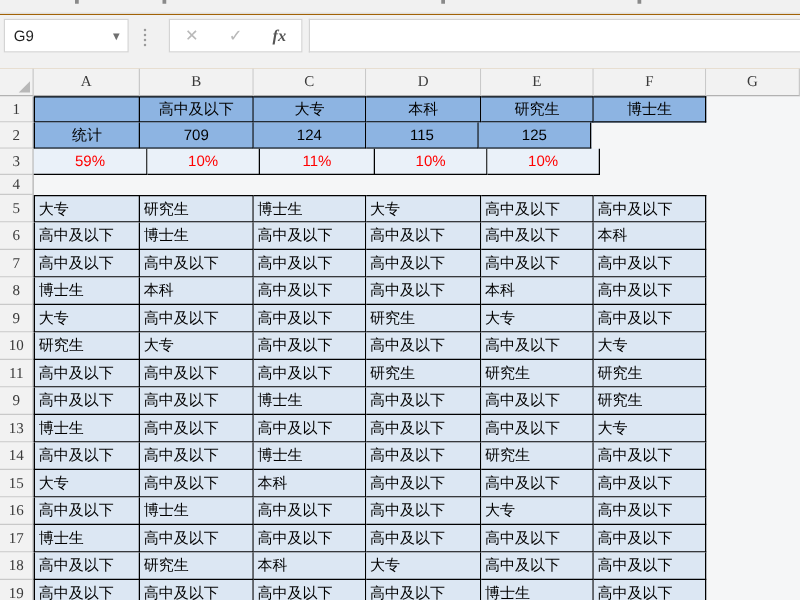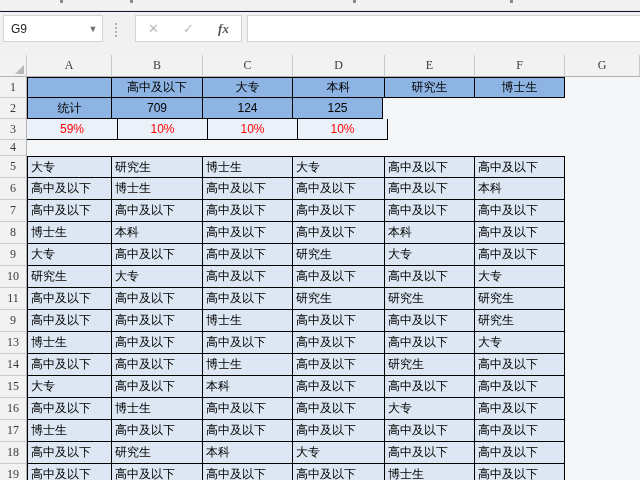--- a/index.html
+++ b/index.html
@@ -1,21 +1,21 @@
 <!DOCTYPE html>
 <html style="--blue: #8db4e2; --lite: #dce7f3; --pale: #eaf1f9; --red: #ff0000;"><head>
 <meta charset="utf-8">
 <style>
   * { margin:0; padding:0; box-sizing:border-box; }
   html,body { width:640px; height:480px; }
   body {
     font-family:"Liberation Sans","DejaVu Sans",sans-serif;
     font-size:12px; color:#000; background:#f1f1f1; overflow:hidden;
   }
-  #app { position:relative; width:640px; height:480px; background:#0f172a; overflow:hidden; }
+  #app { position:relative; width:640px; height:480px; background:#a16207; overflow:hidden; }
 
   
   #top-strip { position:absolute; left:0; top:0; width:640px; height:11px; background:#f1f1f1; border-bottom:1px solid #e3e3e3; }
   .rib-mark { position:absolute; top:0; width:3px; height:3px; background:#8a8a8a; }
 
   
   #formula-row { position:absolute; left:0; top:12px; width:640px; height:43px; background:#f1f1f1; }
   #name-box {
     position:absolute; left:3px; top:3px; width:100px; height:27px;
     background:#fff; border:1px solid #d4d4d4; display:flex; align-items:center;
@@ -119,27 +119,29 @@
         <div class="cell bordered hdr-blue c-center btop" style="width: 92px;">本科</div>
         <div class="cell bordered hdr-blue c-center btop" style="width: 90px;">研究生</div>
         <div class="cell bordered hdr-blue c-center btop" style="width: 90px;">博士生</div>
         <div class="cell blank" style="width: 75px;"></div>
       </div>
       <div class="grid-row" style="height: 21px;">
         <div class="rowhdr" style="width: 27px;">2</div>
         <div class="cell bordered c-center hdr-blue bleft" style="width: 85px;">统计</div>
         <div class="cell bordered c-center hdr-blue" style="width: 91px;">709</div>
         <div class="cell bordered c-center hdr-blue" style="width: 90px;">124</div>
+        <div class="cell bordered c-center hdr-blue" style="width: 90px;">115</div>
         <div class="cell bordered c-center hdr-blue" style="width: 90px;">125</div>
         <div class="cell blank" style="width: 75px;"></div>
       </div>
       <div class="grid-row" style="height: 21px;">
         <div class="rowhdr" style="width: 27px;">3</div>
         <div class="cell bordered c-center pct" style="width: 91px;">59%</div>
         <div class="cell bordered c-center pct" style="width: 90px;">10%</div>
+        <div class="cell bordered c-center pct" style="width: 92px;">11%</div>
         <div class="cell bordered c-center pct" style="width: 90px;">10%</div>
         <div class="cell bordered c-center pct" style="width: 90px;">10%</div>
         <div class="cell blank" style="width: 75px;"></div>
       </div>
       <div class="grid-row" style="height: 16px;">
         <div class="rowhdr" style="width: 27px;">4</div>
         <div class="cell blank" style="width: 85px;"></div>
         <div class="cell blank" style="width: 91px;"></div>
         <div class="cell blank" style="width: 90px;"></div>
         <div class="cell blank" style="width: 92px;"></div>

